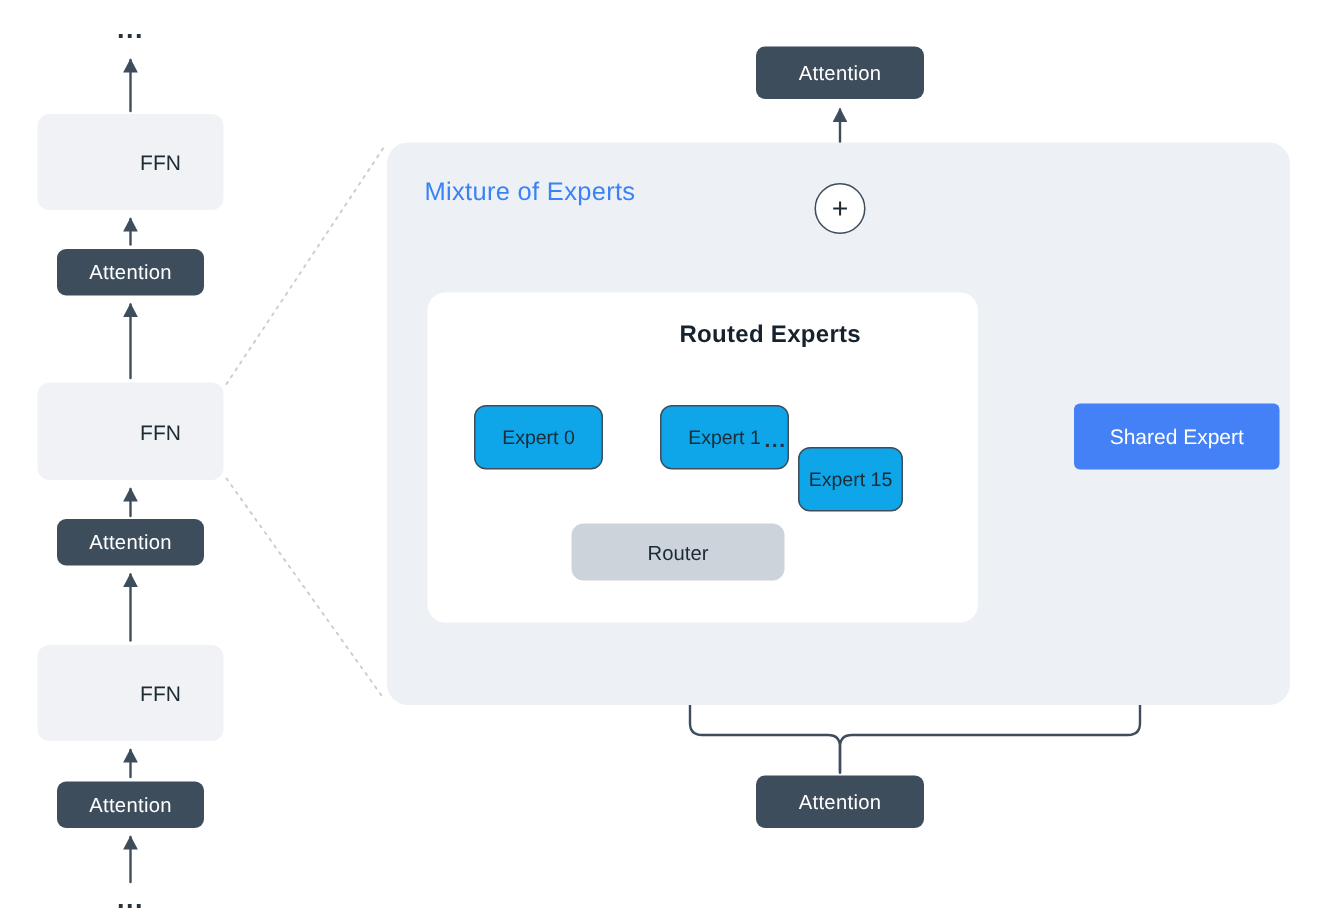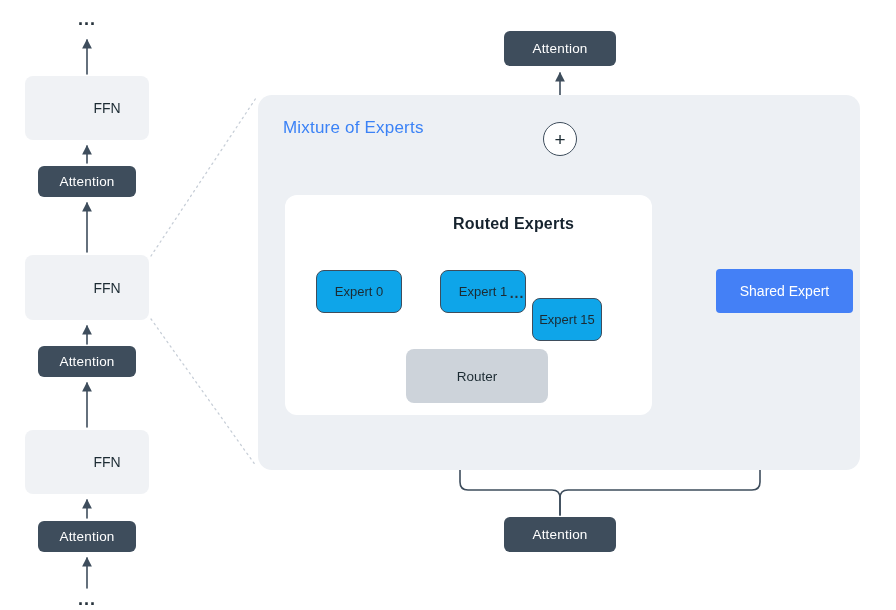--- a/index.html
+++ b/index.html
@@ -94,19 +94,19 @@
   <div class="abs flexc sum-node" style="left:543px;top:122px;">+</div>
 
   <div class="abs white-card" style="left:285px;top:195px;width:367px;height:220px;"></div>
   <div class="abs card-title" style="left:285px;top:215px;width:367px;margin-left:45px;">Routed Experts</div>
 
   <div class="abs flexc box-outline" style="left:316px;top:270px;width:86px;height:43px;">Expert 0</div>
   <div class="abs flexc box-outline" style="left:440px;top:270px;width:86px;height:43px;">Expert 1</div>
   <div class="abs ellipsis-sm" style="left:505px;top:286px;width:24px;">...</div>
   <div class="abs flexc box-outline" style="left:532px;top:270px;width:70px;height:43px;margin-top:28px;">Expert 15</div>
 
-  <div class="abs flexc box-router" style="left:406px;top:349px;width:142px;height:54px;">Router</div>
+  <div class="abs flexc box-router" style="left:381px;top:349px;width:142px;height:38px;">Router</div>
 
   <div class="abs flexc box-blue" style="left:692px;top:269px;width:137px;height:44px;">Shared Expert</div>
 
   <div class="abs flexc box-dark" style="left:504px;top:517px;width:112px;height:35px;">Attention</div>
 
 </div>
 
 </body></html>

